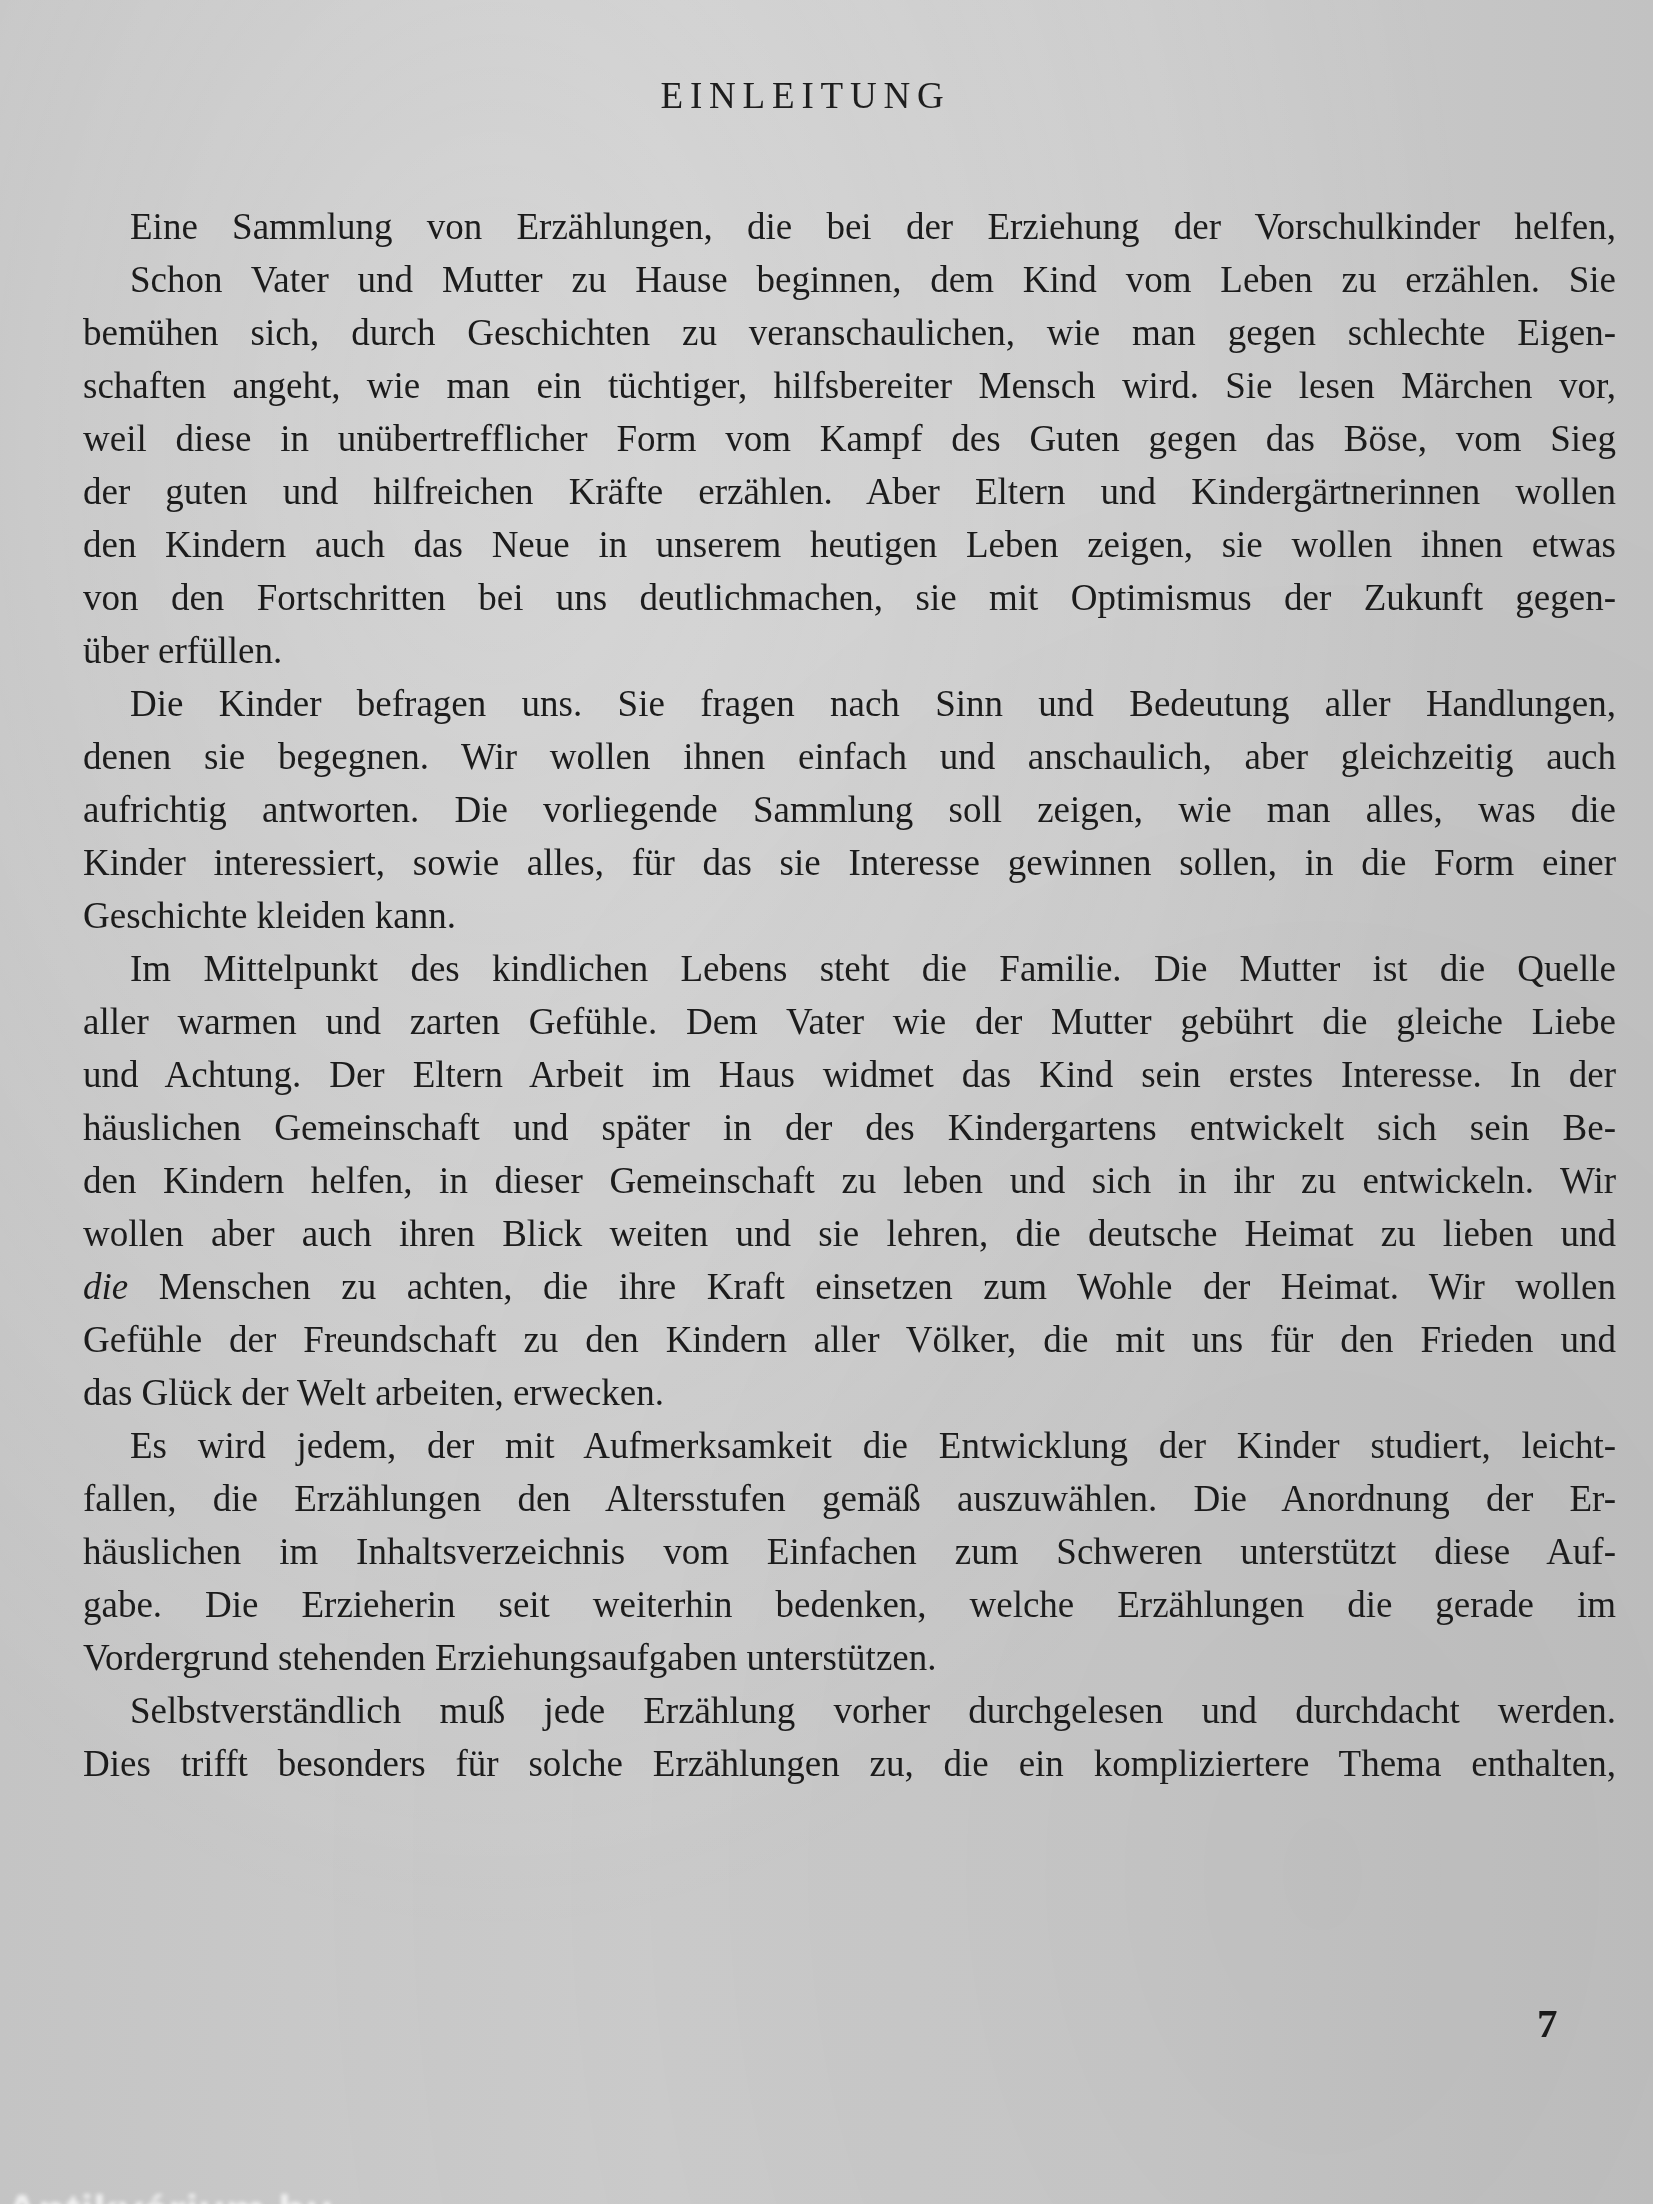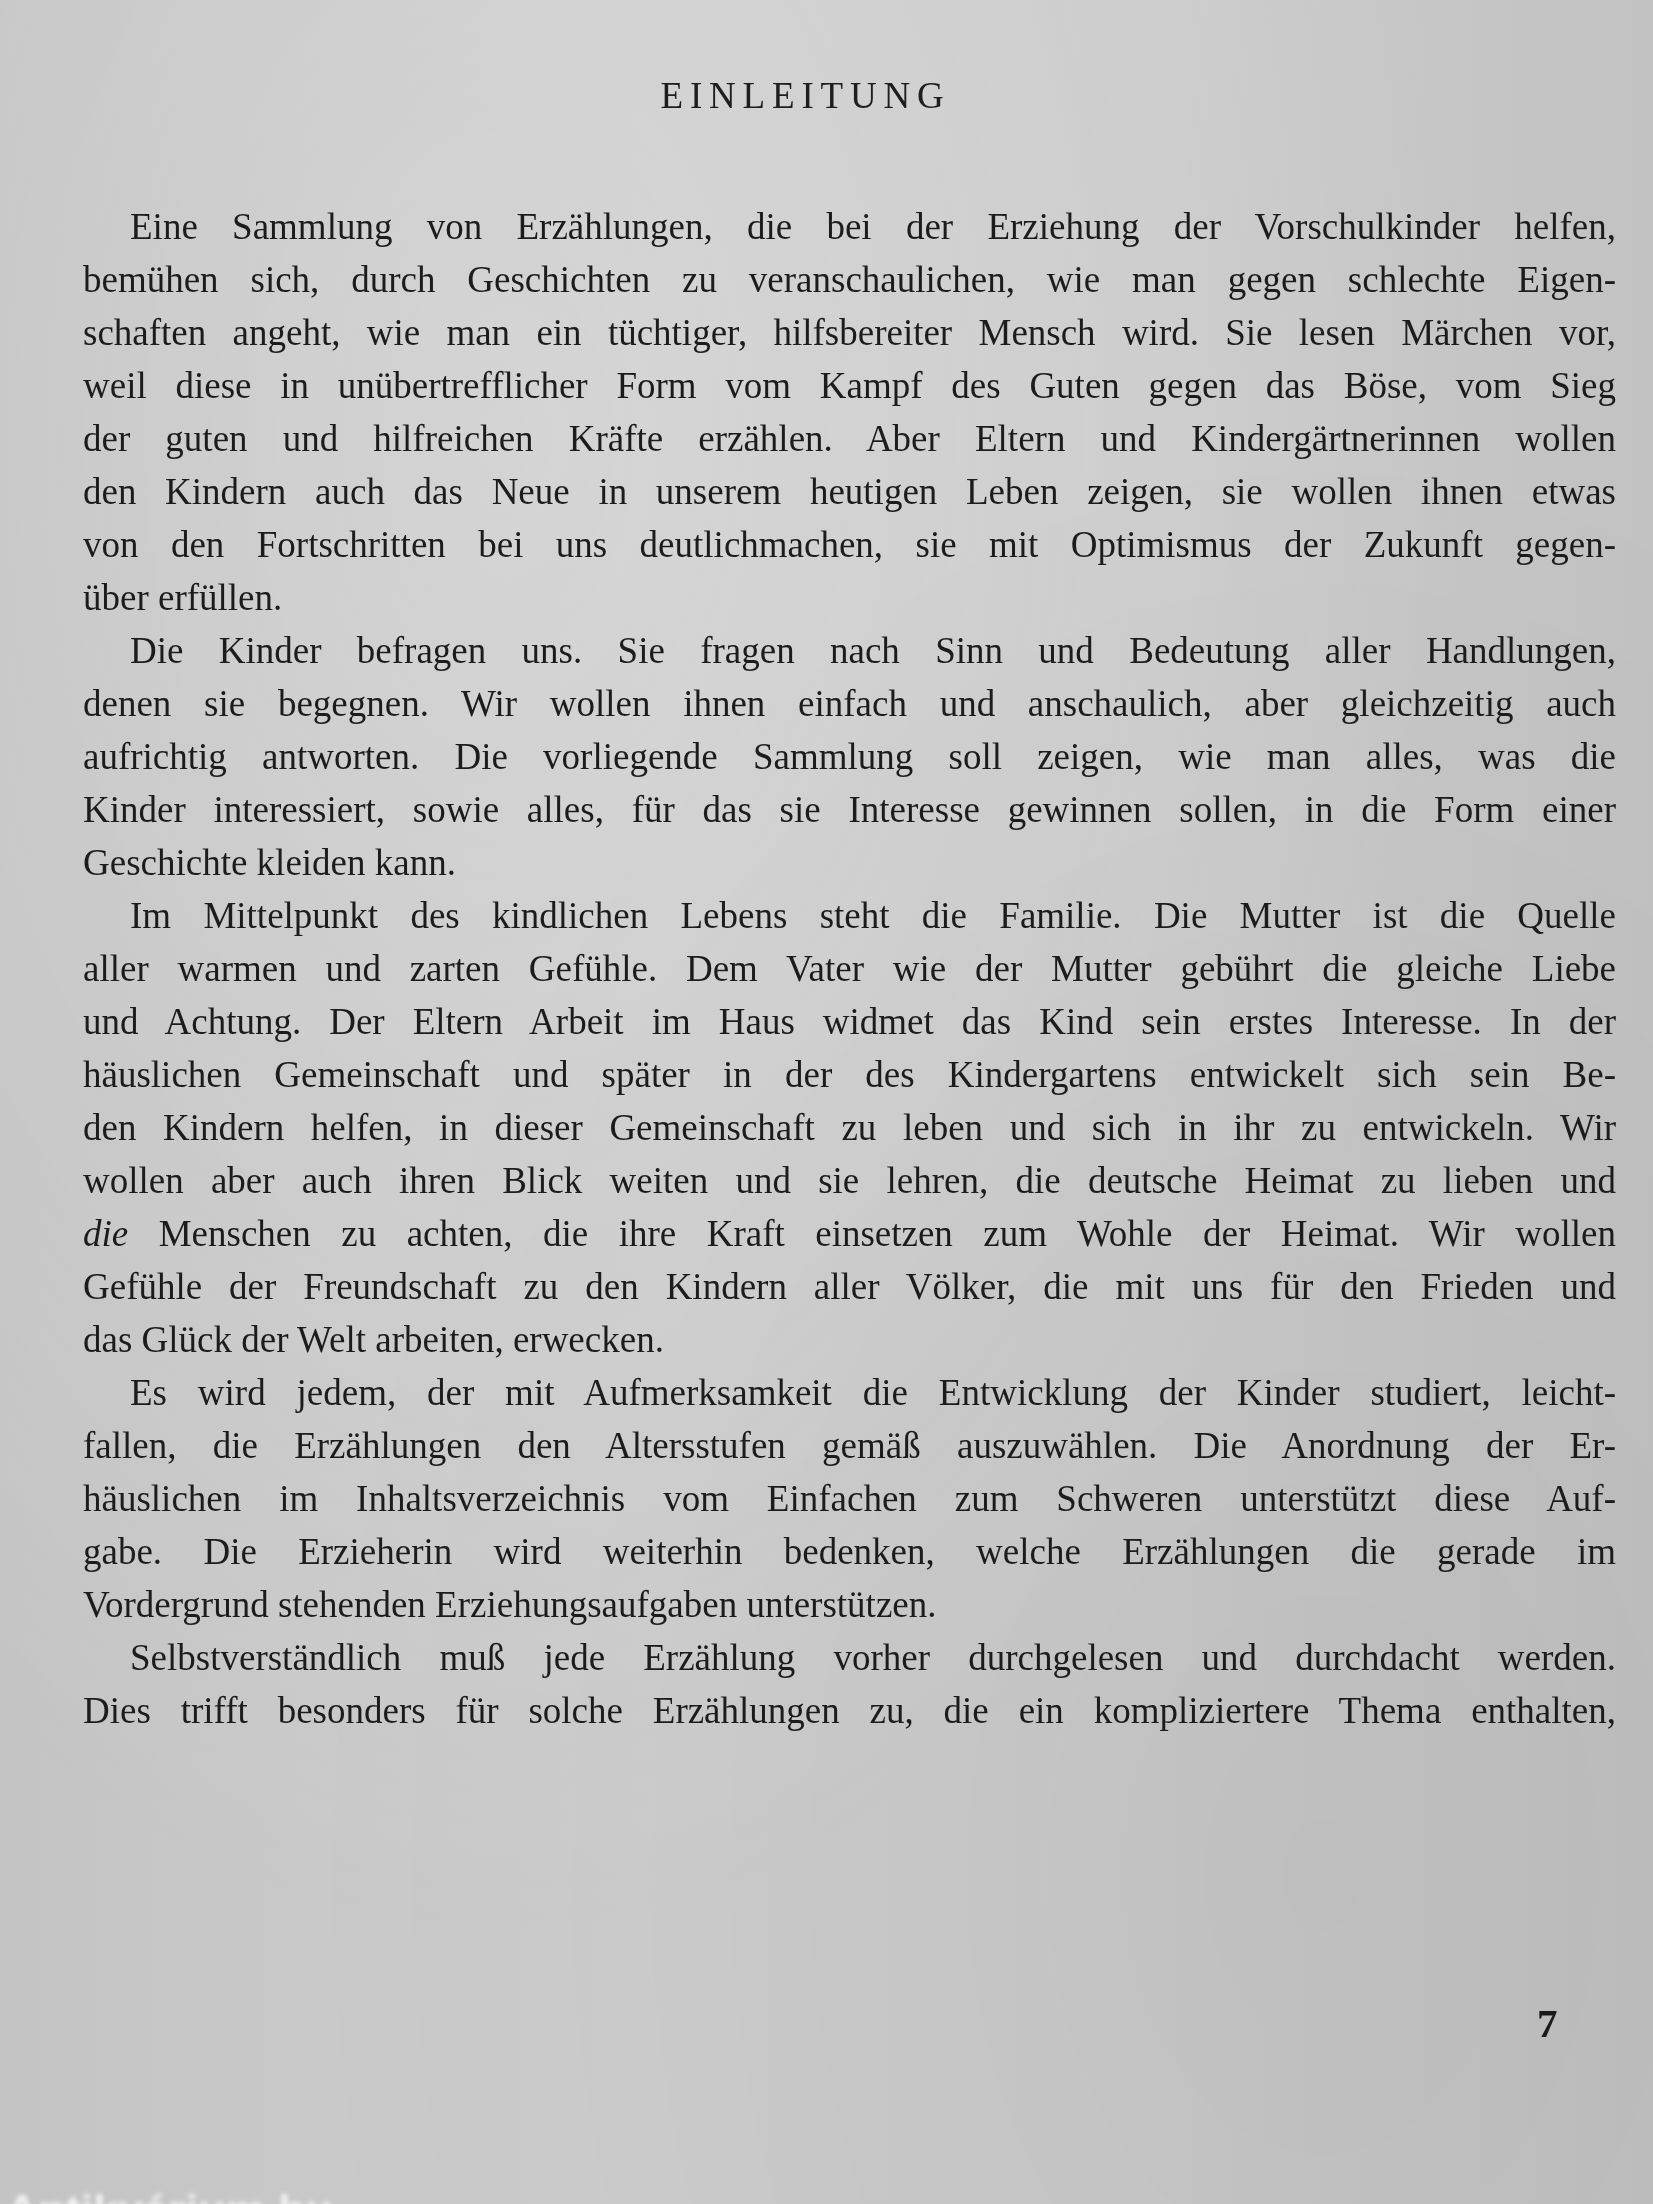--- a/index.html
+++ b/index.html
@@ -87,20 +87,21 @@
 
   <div class="title">EINLEITUNG</div>
 
   <div class="body-text">
 
     <div class="paragraph">
       <span class="line indent">Eine Sammlung von Erzählungen, die bei der Erziehung der Vorschulkinder helfen,</span>
     </div>
 
     <div class="paragraph">
+      <span class="line indent">Schon Vater und Mutter zu Hause beginnen, dem Kind vom Leben zu erzählen. Sie</span>
       <span class="line">bemühen sich, durch Geschichten zu veranschaulichen, wie man gegen schlechte Eigen-</span>
       <span class="line">schaften angeht, wie man ein tüchtiger, hilfsbereiter Mensch wird. Sie lesen Märchen vor,</span>
       <span class="line">weil diese in unübertrefflicher Form vom Kampf des Guten gegen das Böse, vom Sieg</span>
       <span class="line">der guten und hilfreichen Kräfte erzählen. Aber Eltern und Kindergärtnerinnen wollen</span>
       <span class="line">den Kindern auch das Neue in unserem heutigen Leben zeigen, sie wollen ihnen etwas</span>
       <span class="line">von den Fortschritten bei uns deutlichmachen, sie mit Optimismus der Zukunft gegen-</span>
       <span class="line last">über erfüllen.</span>
     </div>
 
     <div class="paragraph">
@@ -120,21 +121,21 @@
       <span class="line">wollen aber auch ihren Blick weiten und sie lehren, die deutsche Heimat zu lieben und</span>
       <span class="line"><em>die</em><span> Menschen zu achten, die ihre Kraft einsetzen zum Wohle der Heimat. Wir wollen</span></span>
       <span class="line">Gefühle der Freundschaft zu den Kindern aller Völker, die mit uns für den Frieden und</span>
       <span class="line last">das Glück der Welt arbeiten, erwecken.</span>
     </div>
 
     <div class="paragraph">
       <span class="line indent">Es wird jedem, der mit Aufmerksamkeit die Entwicklung der Kinder studiert, leicht-</span>
       <span class="line">fallen, die Erzählungen den Altersstufen gemäß auszuwählen. Die Anordnung der Er-</span>
       <span class="line">häuslichen im Inhaltsverzeichnis vom Einfachen zum Schweren unterstützt diese Auf-</span>
-      <span class="line">gabe. Die Erzieherin wird weiterhin bedenken, welche Erzählungen die gerade im</span>
+      <span class="line">gabe. Die Erzieherin seit weiterhin bedenken, welche Erzählungen die gerade im</span>
       <span class="line last">Vordergrund stehenden Erziehungsaufgaben unterstützen.</span>
     </div>
 
     <div class="paragraph">
       <span class="line indent">Selbstverständlich muß jede Erzählung vorher durchgelesen und durchdacht werden.</span>
       <span class="line">Dies trifft besonders für solche Erzählungen zu, die ein kompliziertere Thema enthalten,</span>
     </div>
 
   </div>
 

